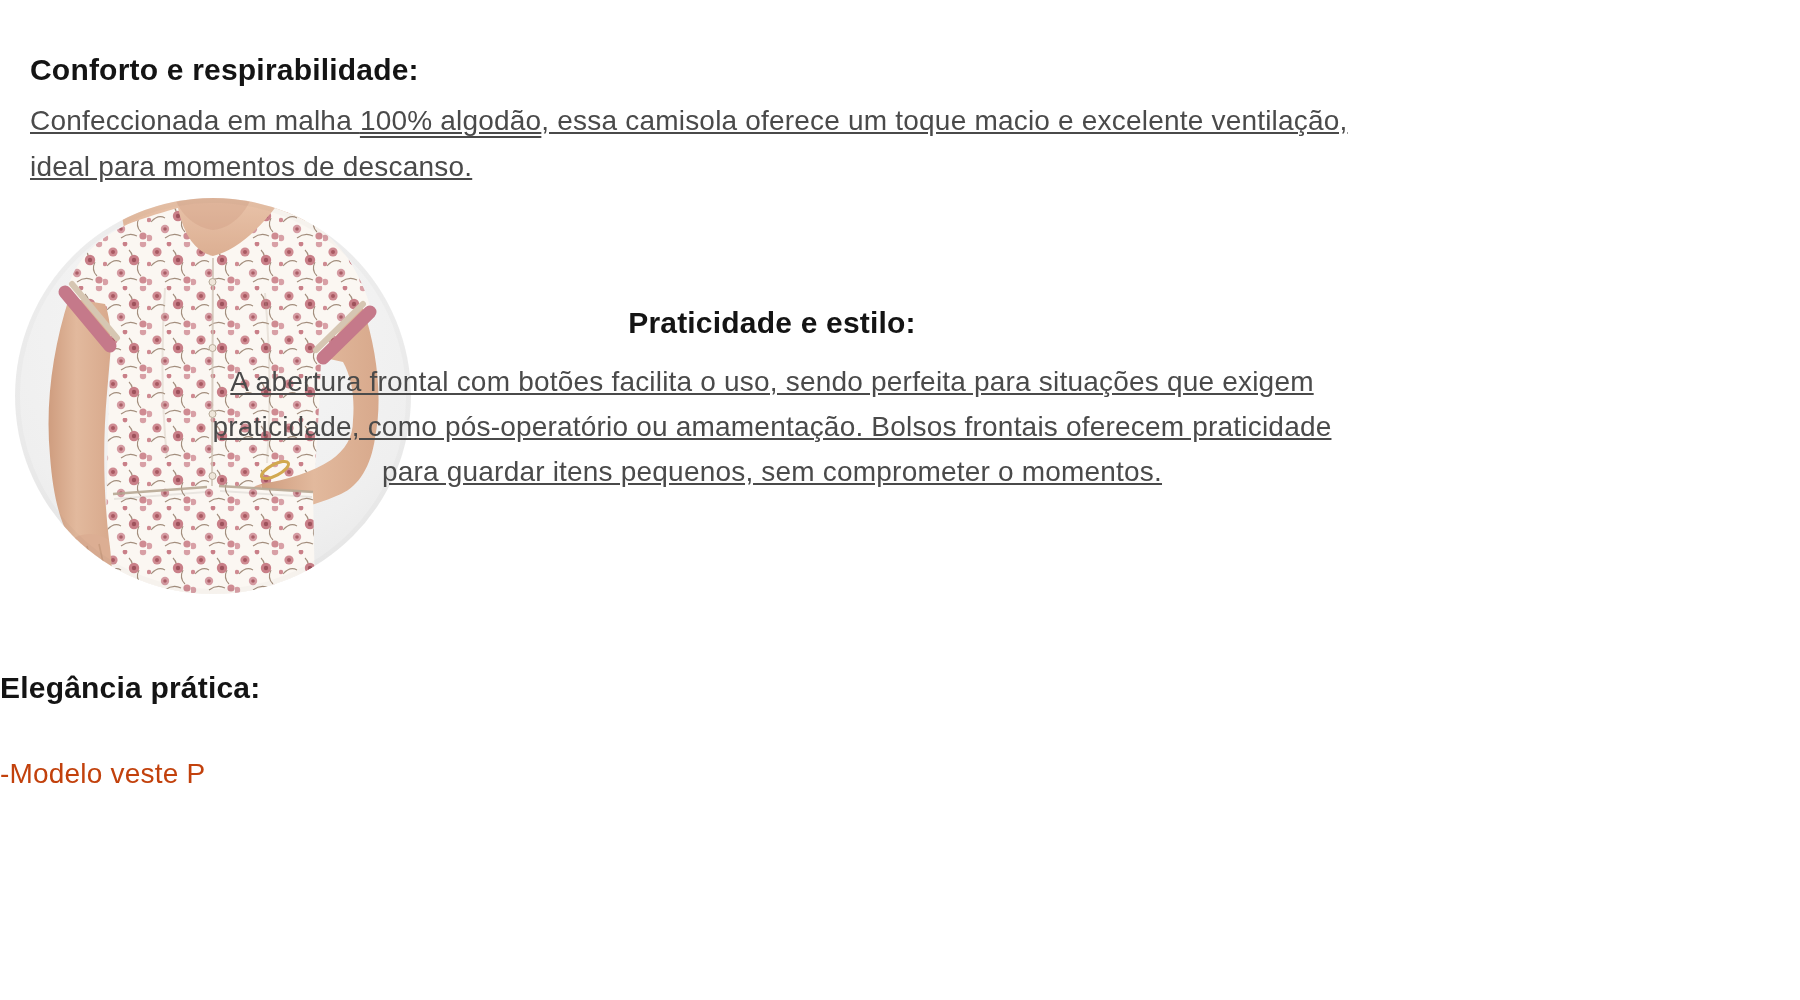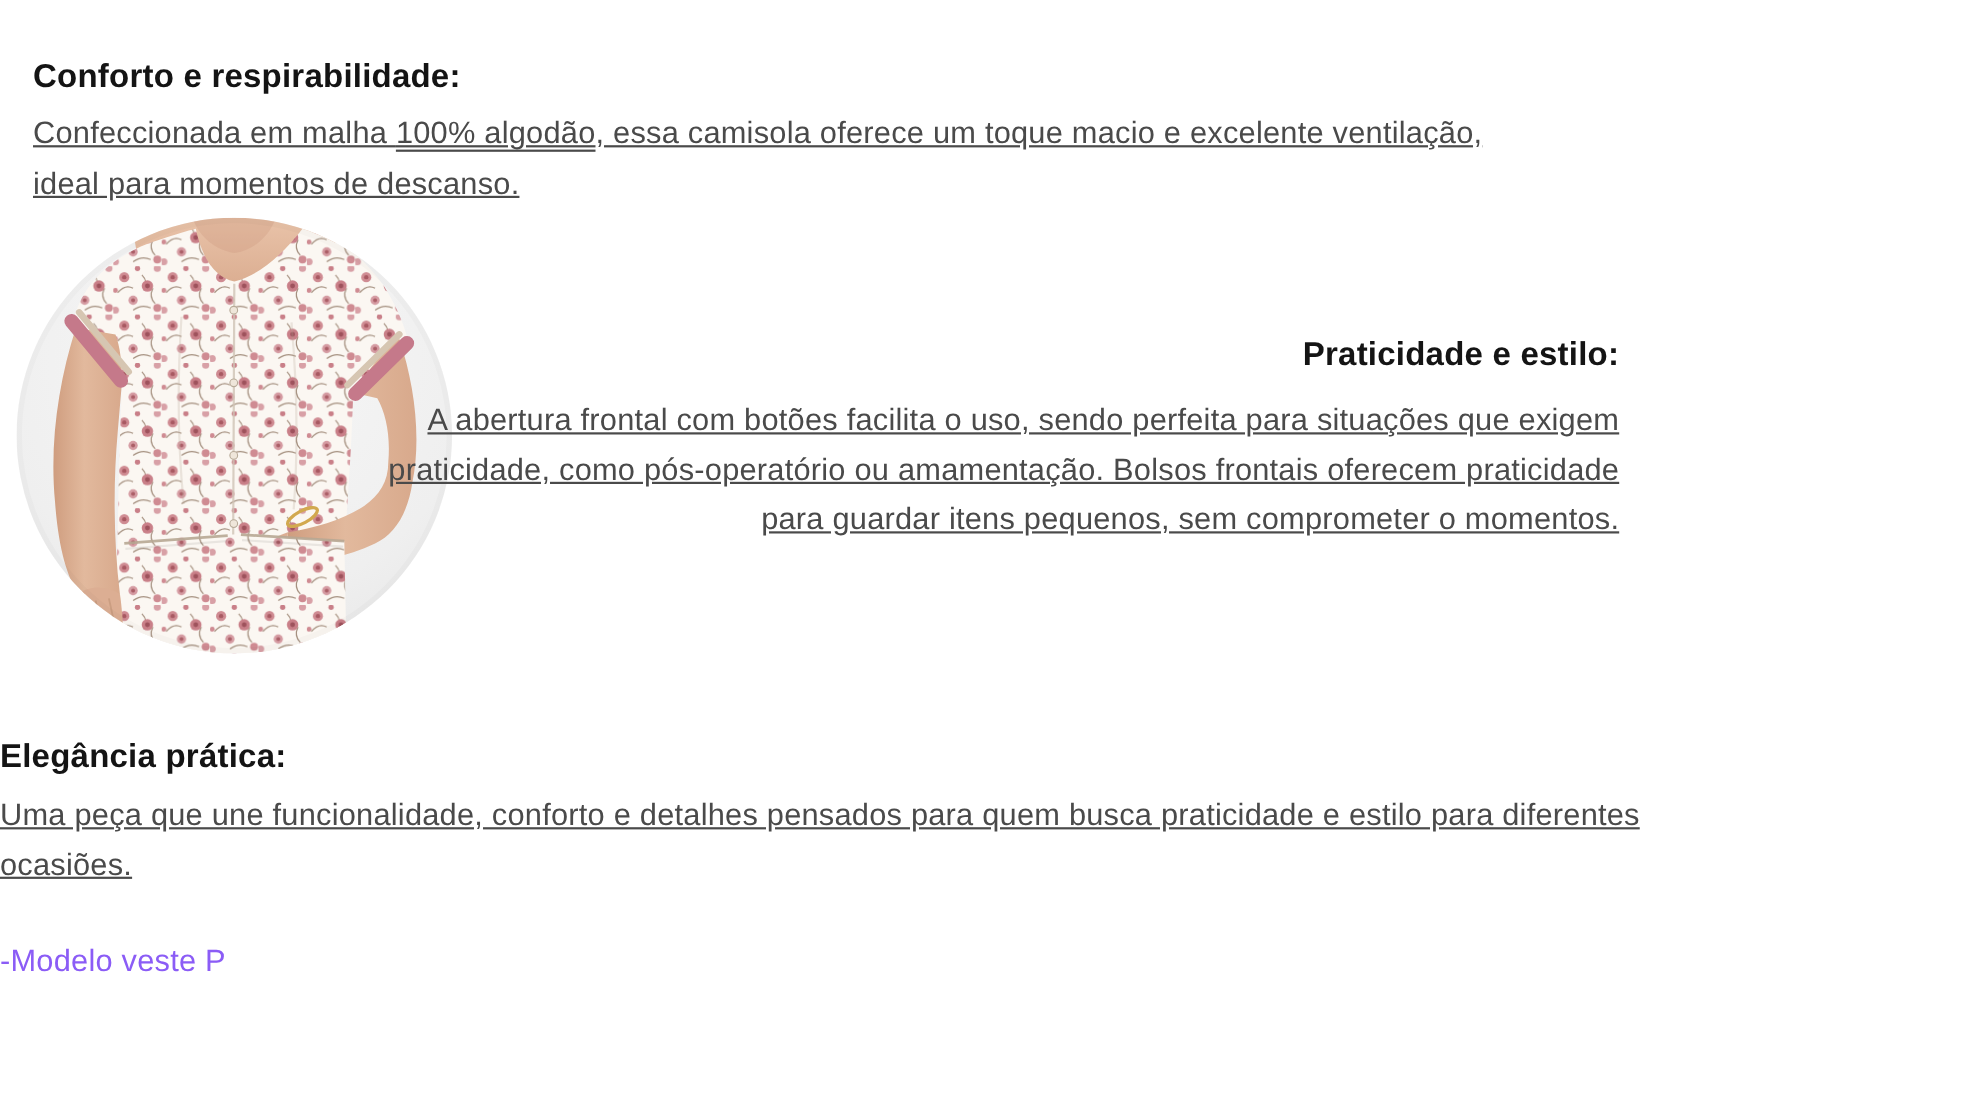--- a/index.html
+++ b/index.html
@@ -27,28 +27,28 @@
   }
   .pre-lines{white-space:pre-line;}
   .underlined{
     text-decoration:underline;
     text-decoration-thickness:2px;
     text-underline-offset:6px;
   }
   .section-comfort{left:30px;top:50px;width:1345px;text-align:left;}
   .cotton-badge{left:1532px;top:52px;width:138px;height:138px;}
   .product-photo{left:15px;top:198px;width:396px;height:396px;}
-  .section-practicality{right:28px;top:303px;width:1400px;text-align:right;}
+  .section-practicality{right:28px;top:303px;width:1400px;text-align:center;}
   .section-practicality .body-text{line-height:45px;margin-top:16px;}
   .section-elegance{left:0;top:668px;width:1800px;text-align:left;}
   .section-elegance .body-text{line-height:45px;margin-top:10px;}
   .model-note{
     margin-top:43px;
     font-size:28px;line-height:45px;
-    color:#8b5cf6;letter-spacing:0.2px;
+    color:#c2410c;letter-spacing:0.2px;
   }
   svg{display:block;}
 </style>
 </head>
 <body>
 
 <div class="canvas">
 
   <div class="sec section-comfort">
     <h2 class="block-heading">Conforto e respirabilidade:</h2>
@@ -190,18 +190,16 @@
 
   <div class="sec section-practicality">
     <h2 class="block-heading">Praticidade e estilo:</h2>
     <p class="body-text pre-lines">A abertura frontal com botões facilita o uso, sendo perfeita para situações que exigem
 praticidade, como pós-operatório ou amamentação. Bolsos frontais oferecem praticidade
 para guardar itens pequenos, sem comprometer o momentos.</p>
   </div>
 
   <div class="sec section-elegance">
     <h2 class="block-heading">Elegância prática:</h2>
-    <p class="body-text pre-lines">Uma peça que une funcionalidade, conforto e detalhes pensados para quem busca praticidade e estilo para diferentes
-ocasiões.</p>
     <p class="model-note">-Modelo veste P</p>
   </div>
 
 </div>
 
 </body></html>

